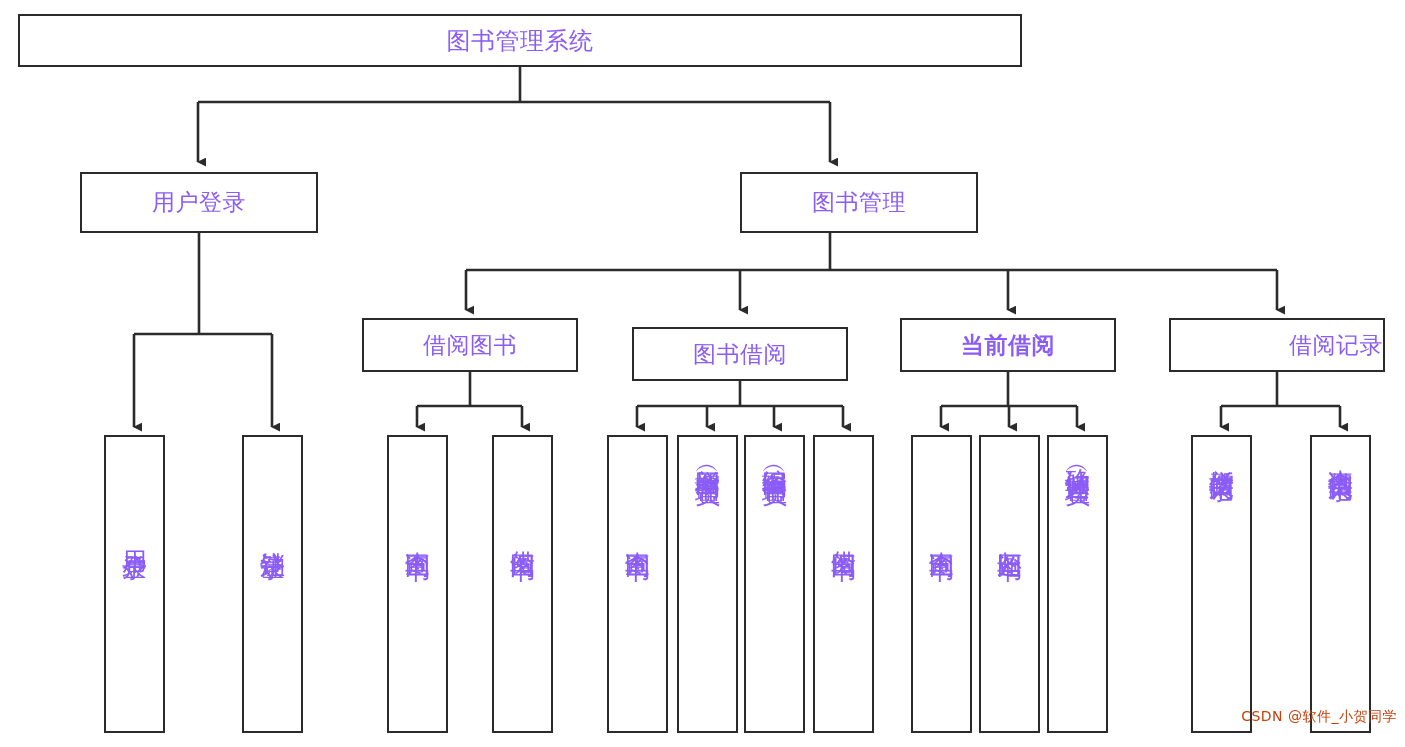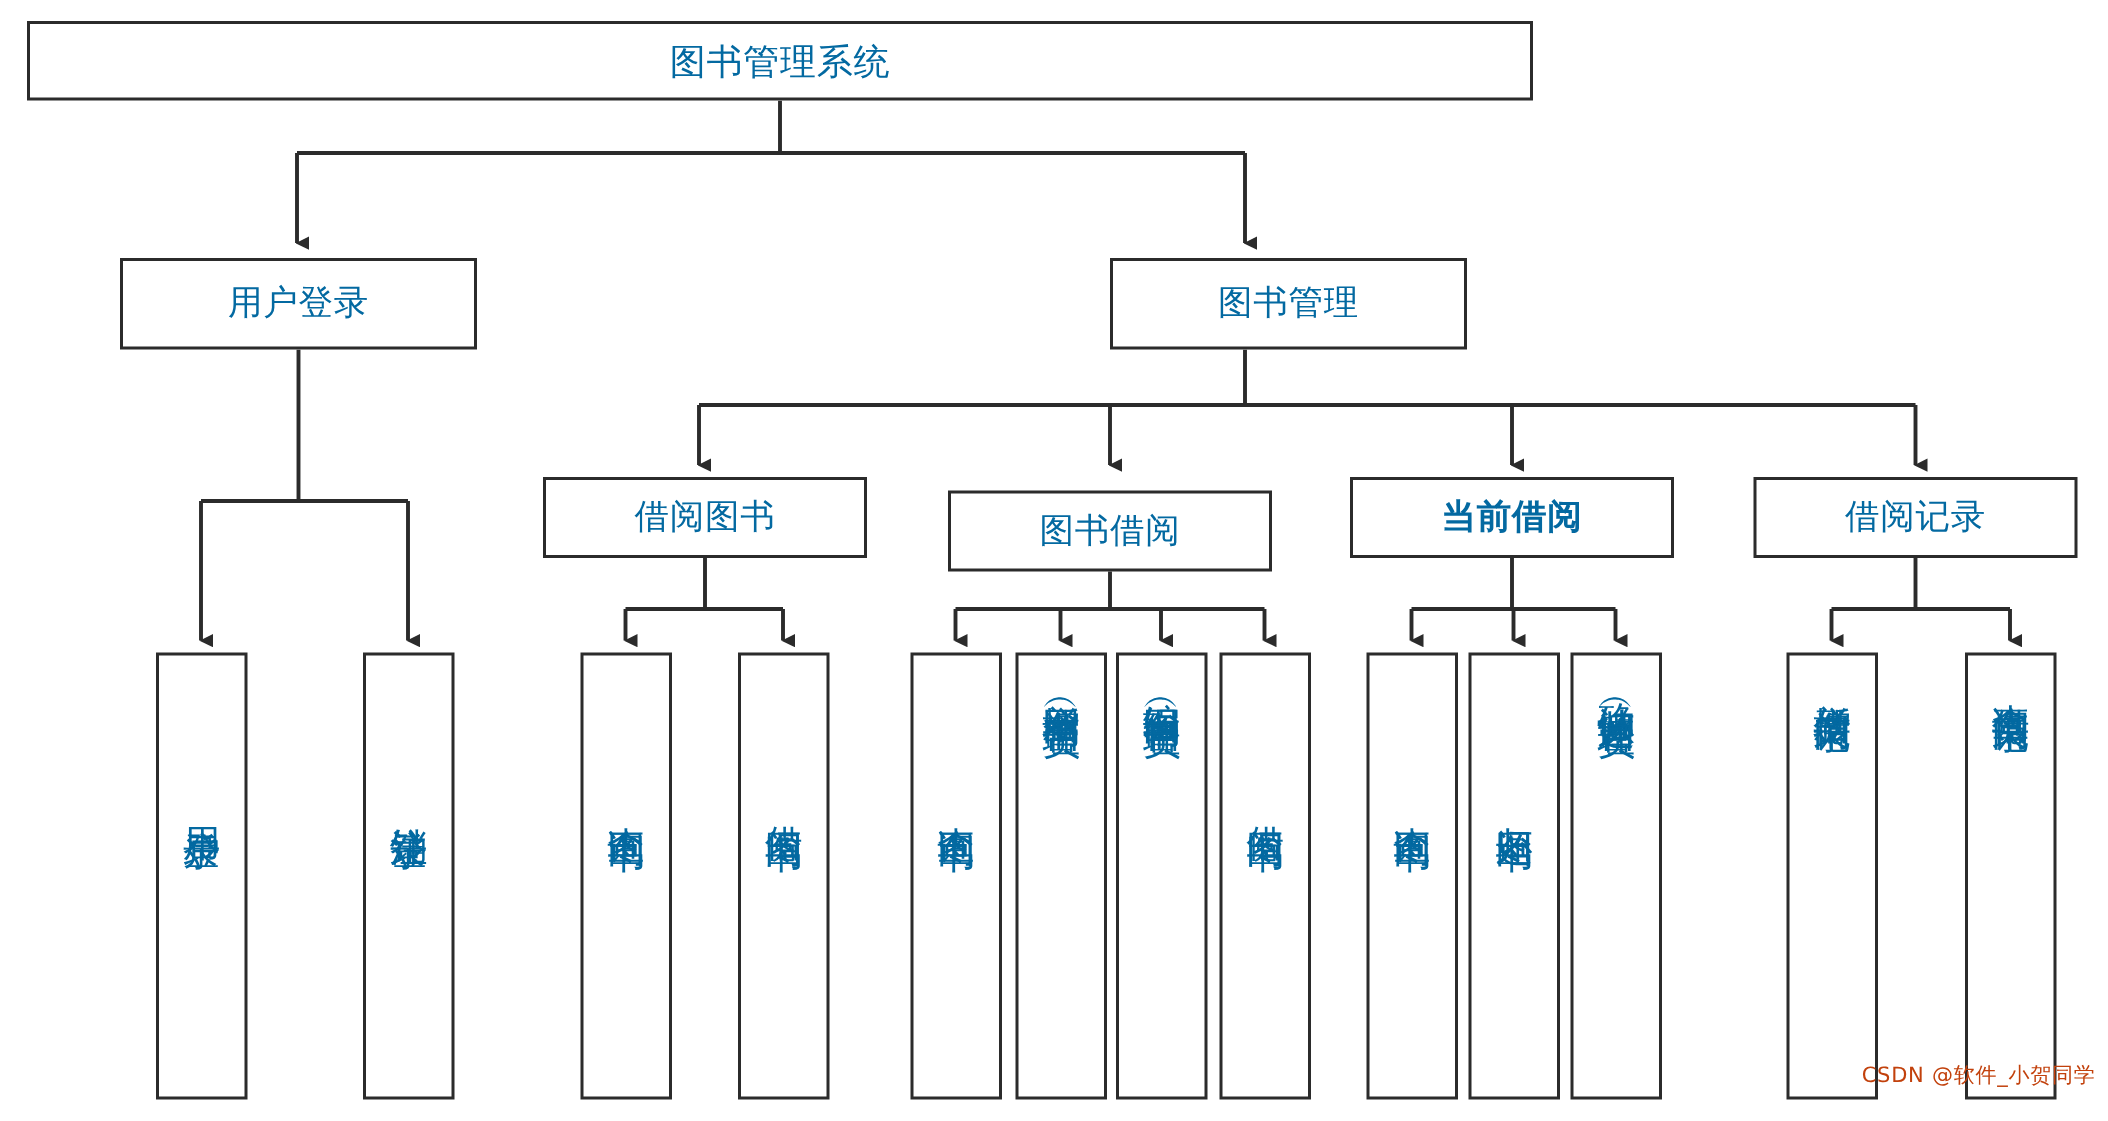--- a/index.html
+++ b/index.html
@@ -27,21 +27,21 @@
     pointer-events: none;
   }
   .node {
     position: absolute;
     box-sizing: border-box;
     border: 2px solid #2b2b2b;
     background: #ffffff;
     display: flex;
     align-items: center;
     justify-content: center;
-    color: #0369a1;
+    color: #8b5cf6;
   }
   .node .label {
     display: block;
     text-align: center;
     line-height: 1.0;
     white-space: pre;
   }
   
   .node.horiz .label {
     font-size: 23px;
@@ -149,21 +149,21 @@
 
   <div class="node horiz" style="left:362px; top:318px; width:216px; height:54px;">
     <span class="label">借阅图书</span>
   </div>
   <div class="node horiz" style="left:632px; top:327px; width:216px; height:54px;">
     <span class="label">图书借阅</span>
   </div>
   <div class="node horiz" style="left:900px; top:318px; width:216px; height:54px;font-weight:bold;">
     <span class="label">当前借阅</span>
   </div>
-  <div class="node horiz" style="left:1169px; top:318px; width:216px; height:54px;">
+  <div class="node horiz" style="left:1169px; top:318px; width:216px; height:54px;justify-content:flex-end;">
     <span class="label">借阅记录</span>
   </div>
 
   <div class="node vert mid" style="left:104px; top:435px; width:61px; height:298px;">
     <span class="label">用户登录</span>
   </div>
   <div class="node vert mid" style="left:242px; top:435px; width:61px; height:298px;">
     <span class="label">注销登录</span>
   </div>
 

